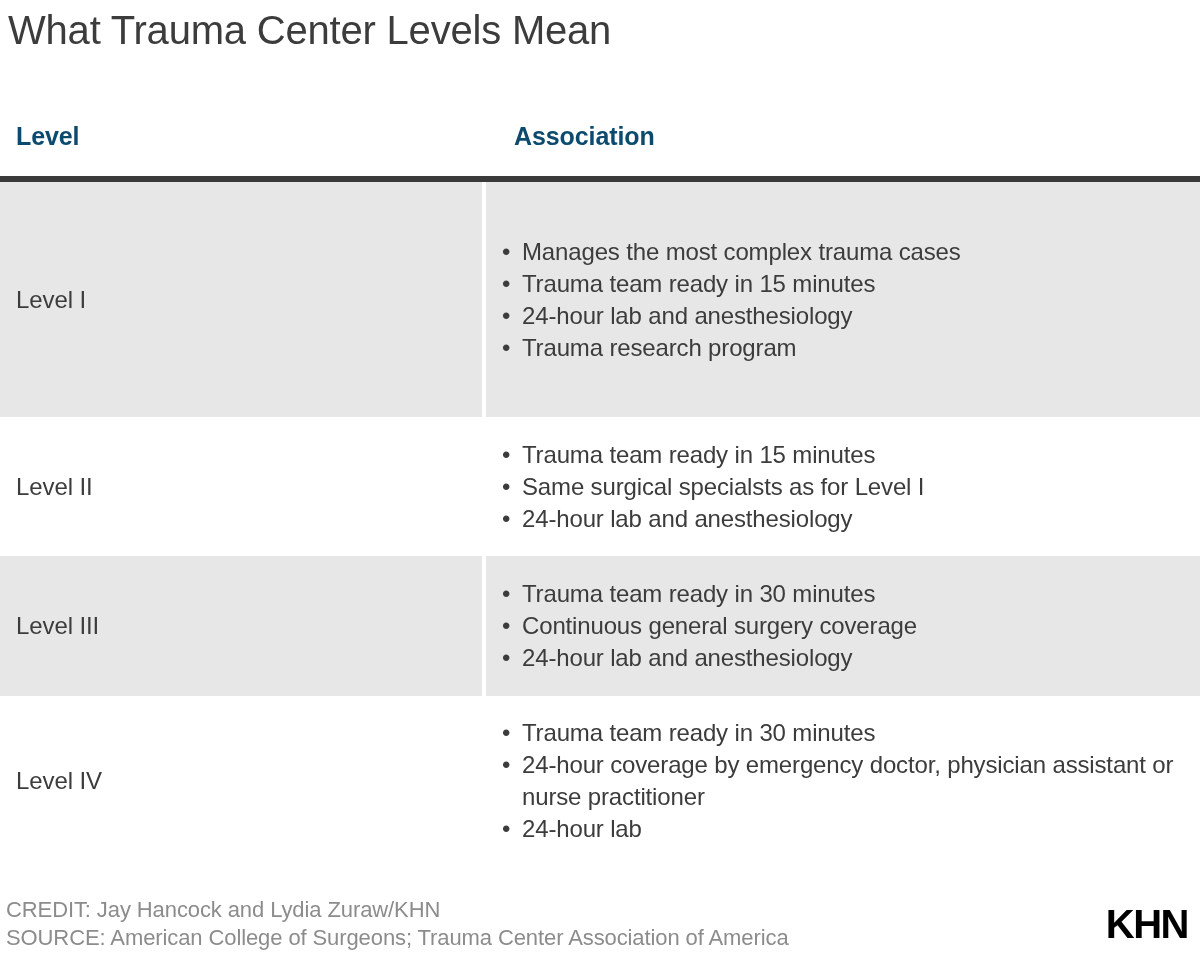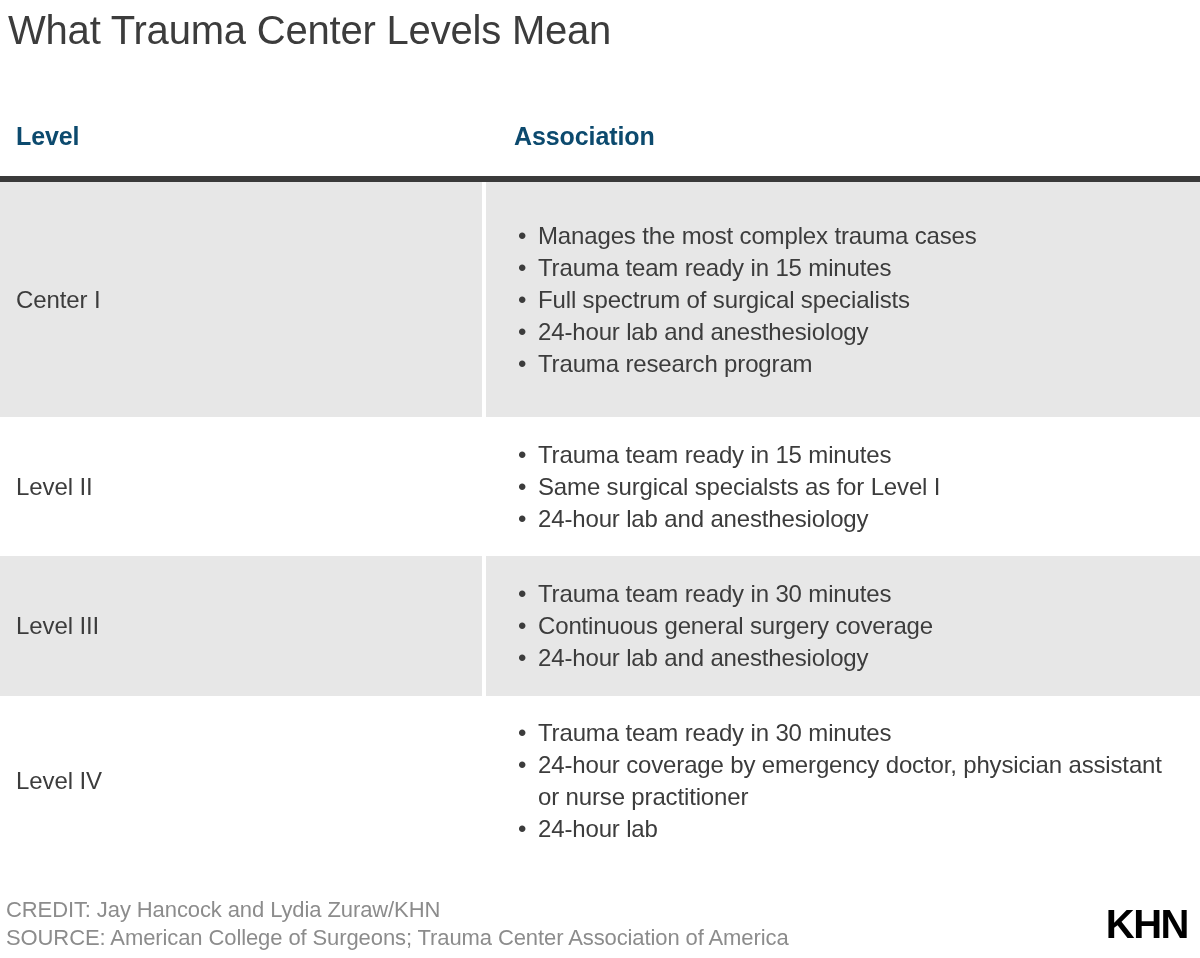--- a/index.html
+++ b/index.html
@@ -83,21 +83,21 @@
     padding-left: 16px;
     display: flex;
     align-items: center;
     font-size: 24px;
     color: #3c3c3c;
     letter-spacing: -0.1px;
   }
   .cell-desc {
     flex: 1 1 auto;
     box-sizing: border-box;
-    padding-left: 32px;
+    padding-left: 16px;
     padding-right: 26px;
     display: flex;
     flex-direction: column;
     justify-content: center;
     border-left: 4px solid #ffffff;
   }
 
   .bullets {
     list-style: none;
     margin: 0;
@@ -169,26 +169,25 @@
   <div class="table">
 
     <div class="thead">
       <div class="th level-col">Level</div>
       <div class="th desc-col">Association</div>
     </div>
 
     <div class="head-rule"></div>
 
     <div class="row shaded row-1">
-      <div class="cell-level">Center I</div>
+      <div class="cell-level">Level I</div>
       <div class="cell-desc">
         <ul class="bullets">
           <li>Manages the most complex trauma cases</li>
           <li>Trauma team ready in 15 minutes</li>
-          <li>Full spectrum of surgical specialists</li>
           <li>24-hour lab and anesthesiology</li>
           <li>Trauma research program</li>
         </ul>
       </div>
     </div>
 
     <div class="row row-2">
       <div class="cell-level">Level II</div>
       <div class="cell-desc">
         <ul class="bullets">

